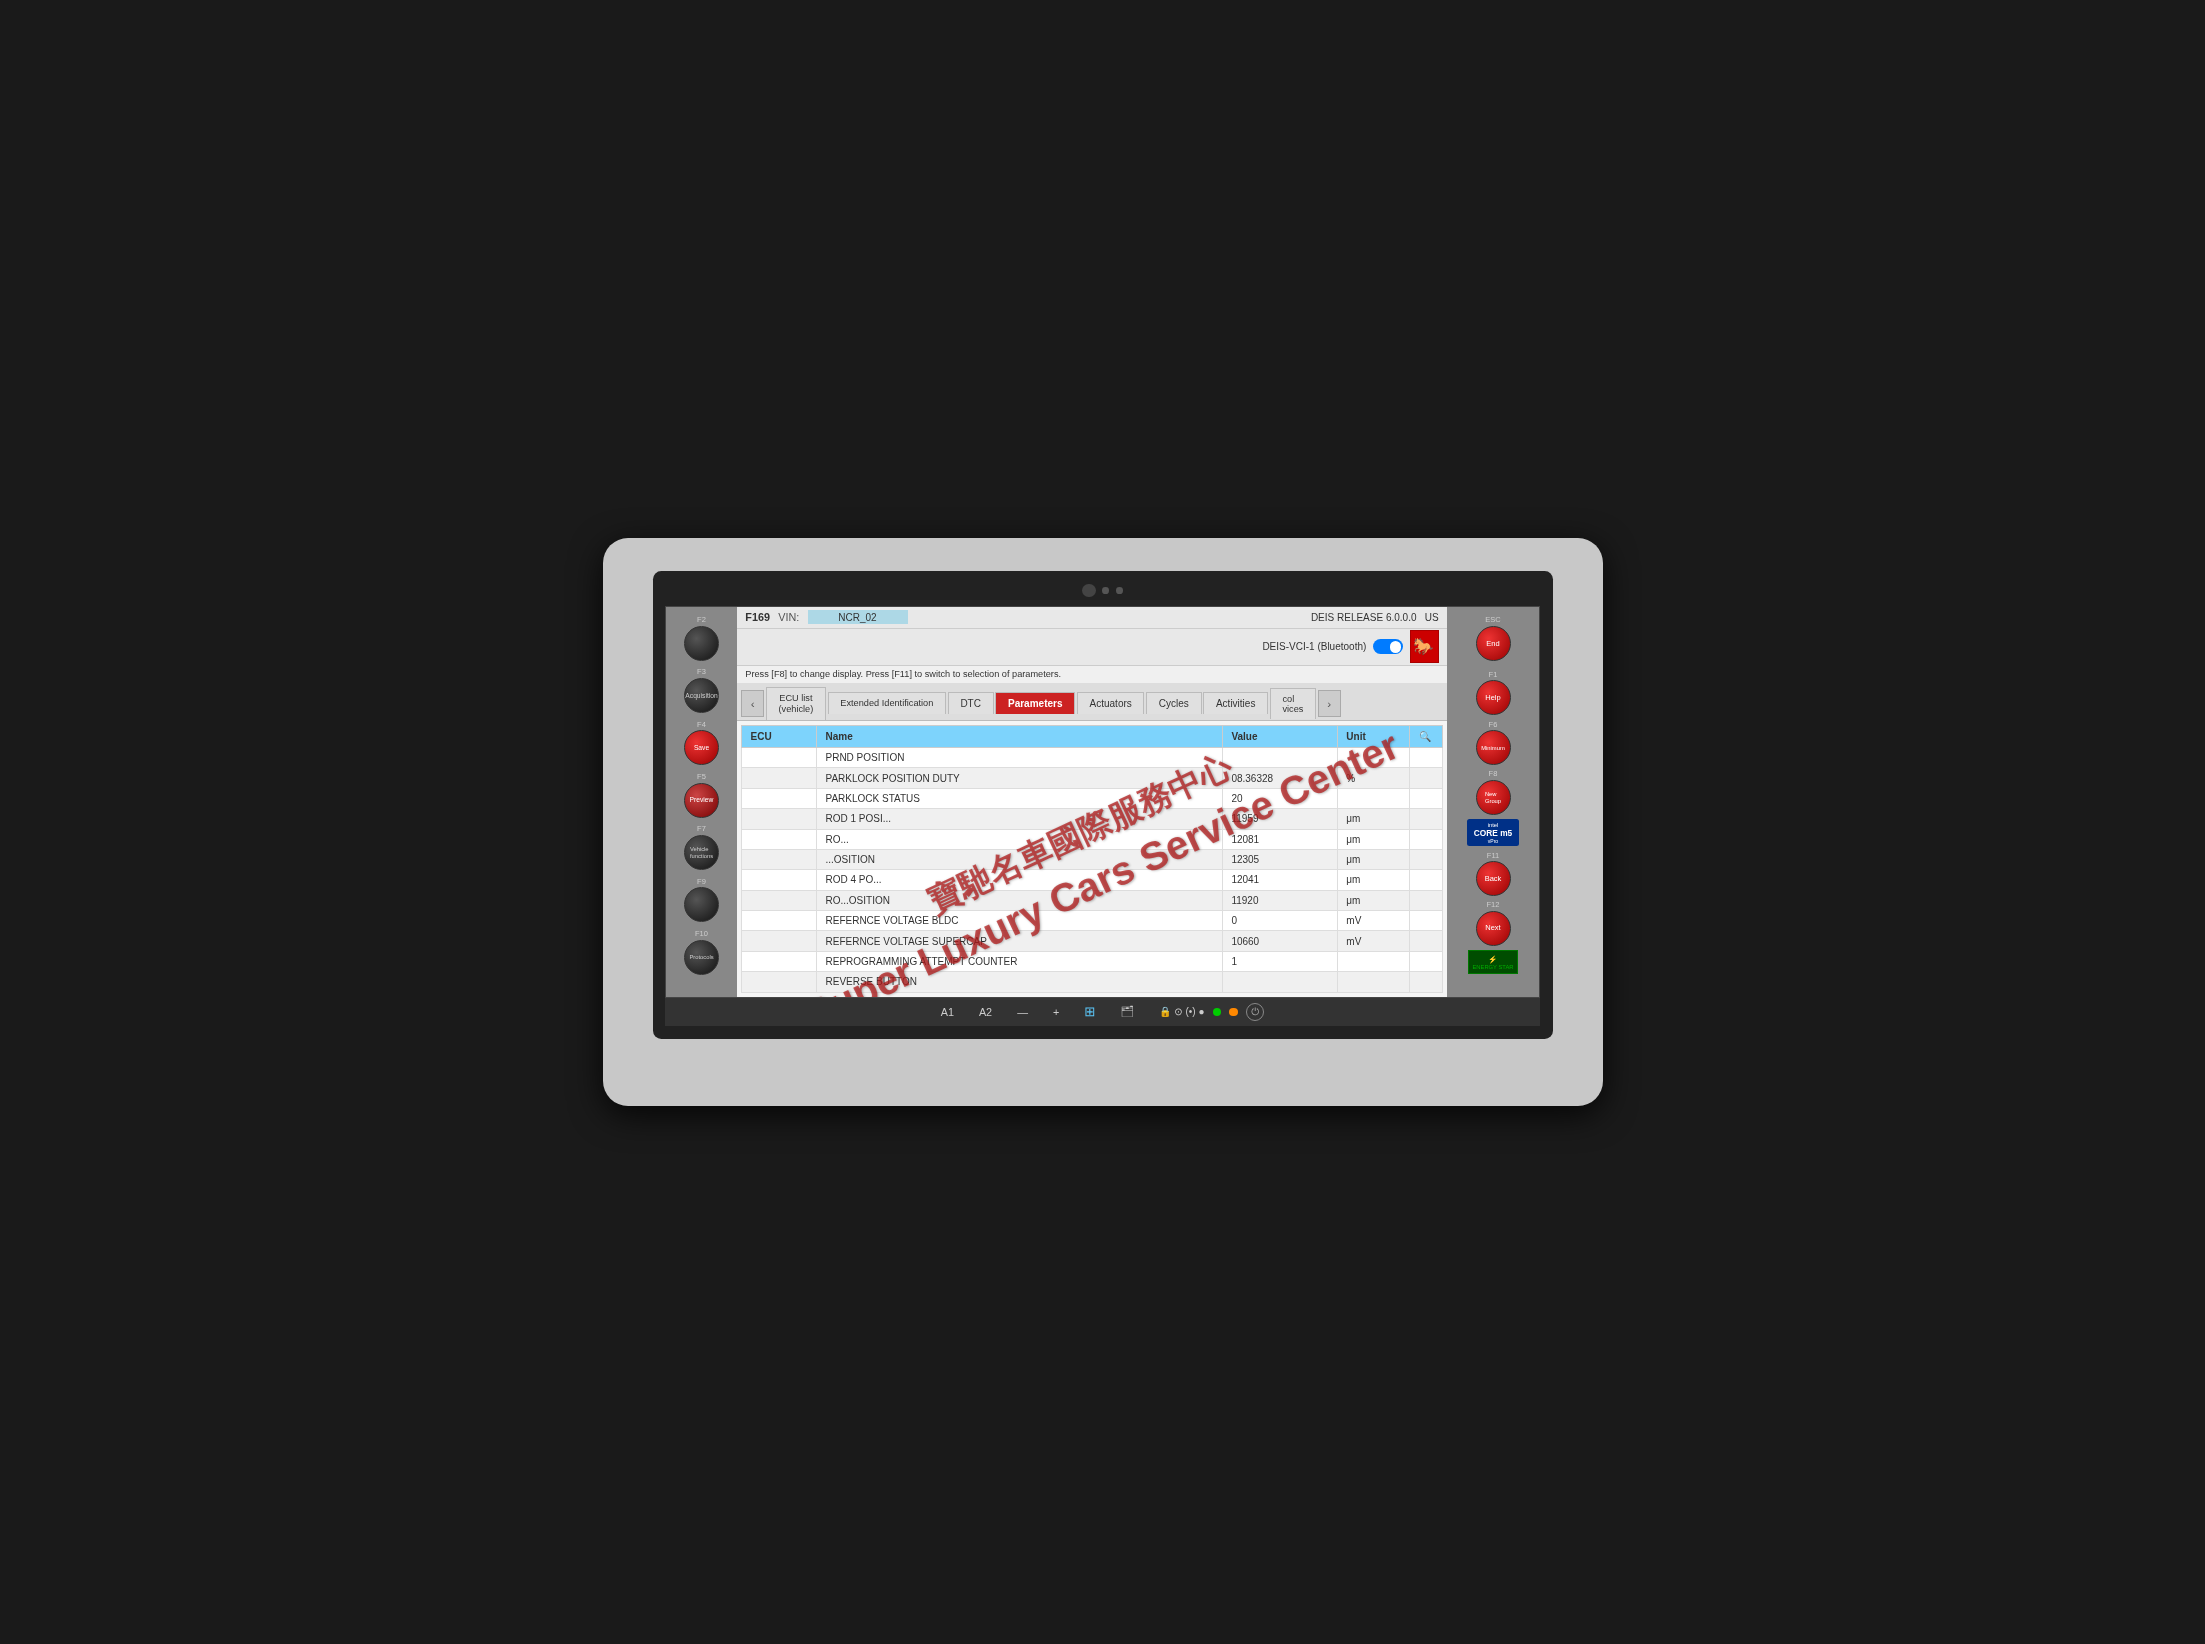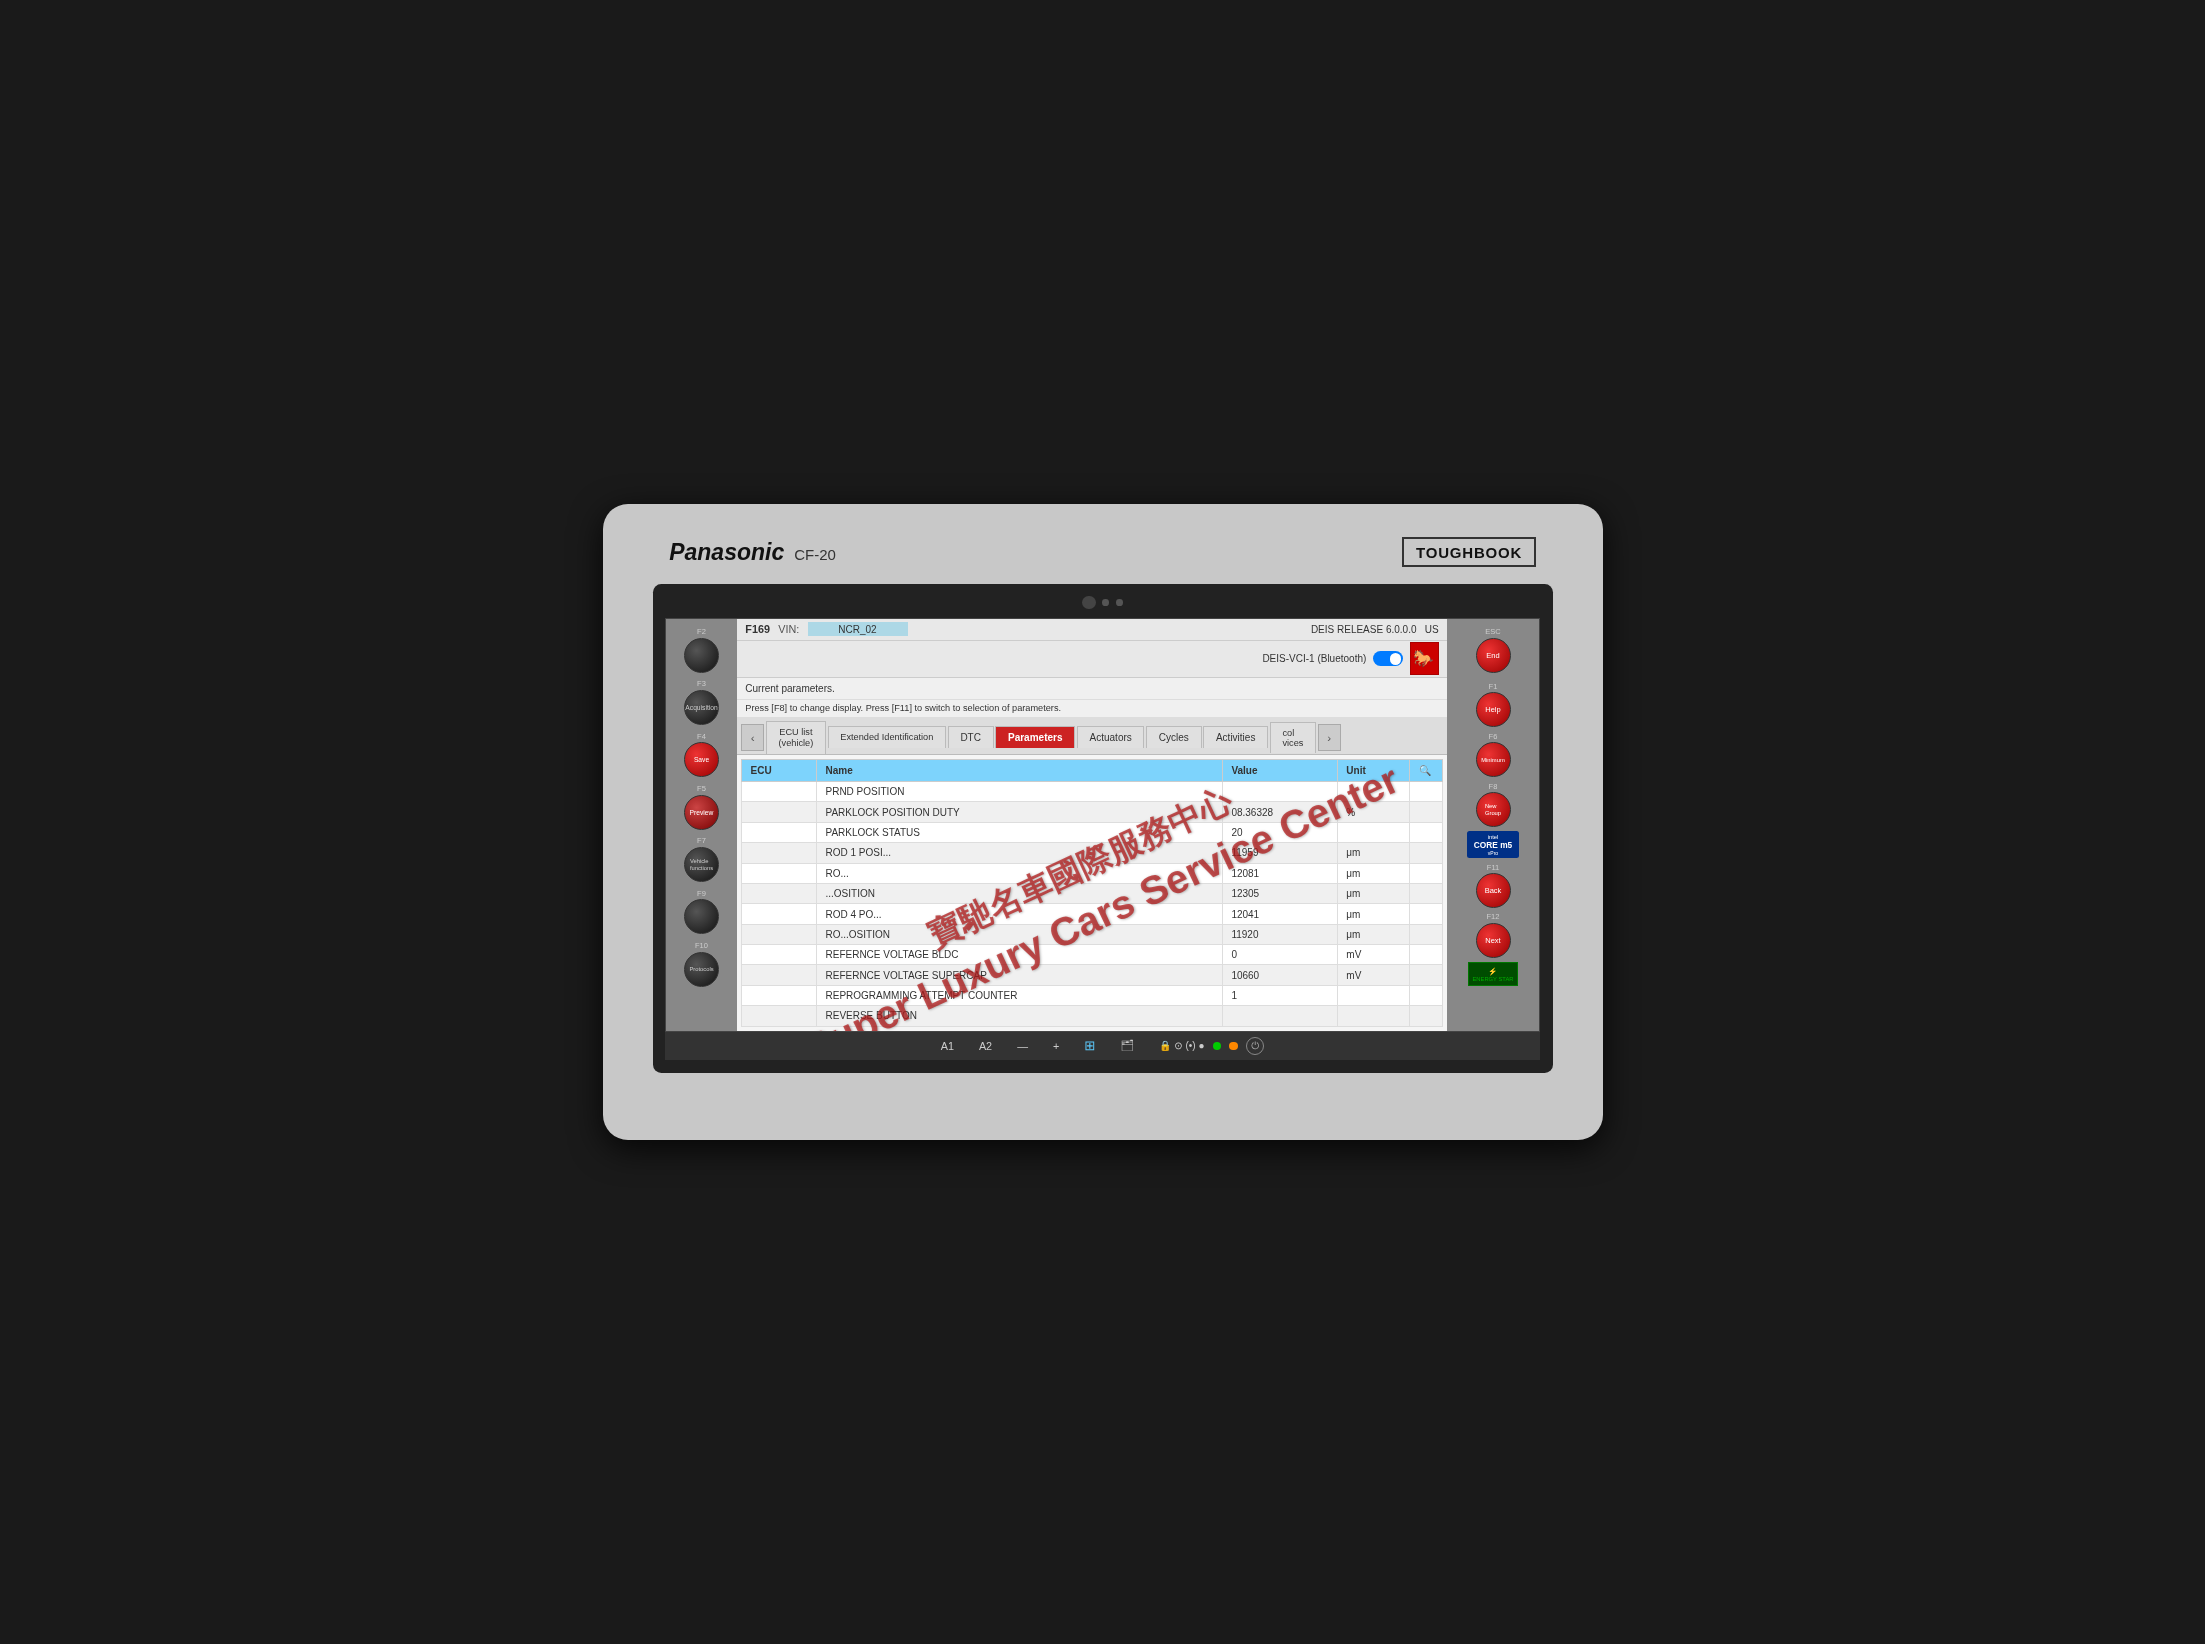--- a/index.html
+++ b/index.html
@@ -439,27 +439,20 @@
       text-align: center;
       width: 50px;
       border: 0.8px solid #007700;
     }
   </style>
 </head>
 <body>
 
 <div class="laptop-frame">
 
-  <div class="laptop-top-bar">
-    <div class="panasonic-logo">
-      <span class="panasonic-text">Panasonic</span>
-      <span class="cf-model">CF-20</span>
-    </div>
-    <div class="toughbook-badge">TOUGHBOOK</div>
-  </div>
 
   <div class="screen-bezel">
     <div class="camera-area">
       <div class="camera-dot"></div>
       <div class="camera-light"></div>
       <div class="camera-light"></div>
     </div>
 
     <div class="screen">
 
@@ -509,23 +502,20 @@
           <span class="deis-release">DEIS RELEASE 6.0.0.0</span>
           <span class="us-dropdown">US</span>
         </div>
 
         <div class="connection-bar">
           <span class="connection-text">DEIS-VCI-1 (Bluetooth)</span>
           <div class="toggle-switch"></div>
           <div class="ferrari-logo">🐎</div>
         </div>
 
-        <div class="info-bar">
-          <span>Current parameters.</span>
-        </div>
         <div class="info-bar-2">
           <span>Press [F8] to change display. Press [F11] to switch to selection of parameters.</span>
         </div>
 
         <div class="nav-tabs">
           <div class="nav-arrow">‹</div>
           <div class="nav-tab" style="font-size:9.2px; text-align:center; line-height:1.2;">ECU list<br>(vehicle)</div>
           <div class="nav-tab" style="font-size:9.2px; text-align:center; line-height:1.2;">Extended
 Identification</div>
           <div class="nav-tab">DTC</div>

